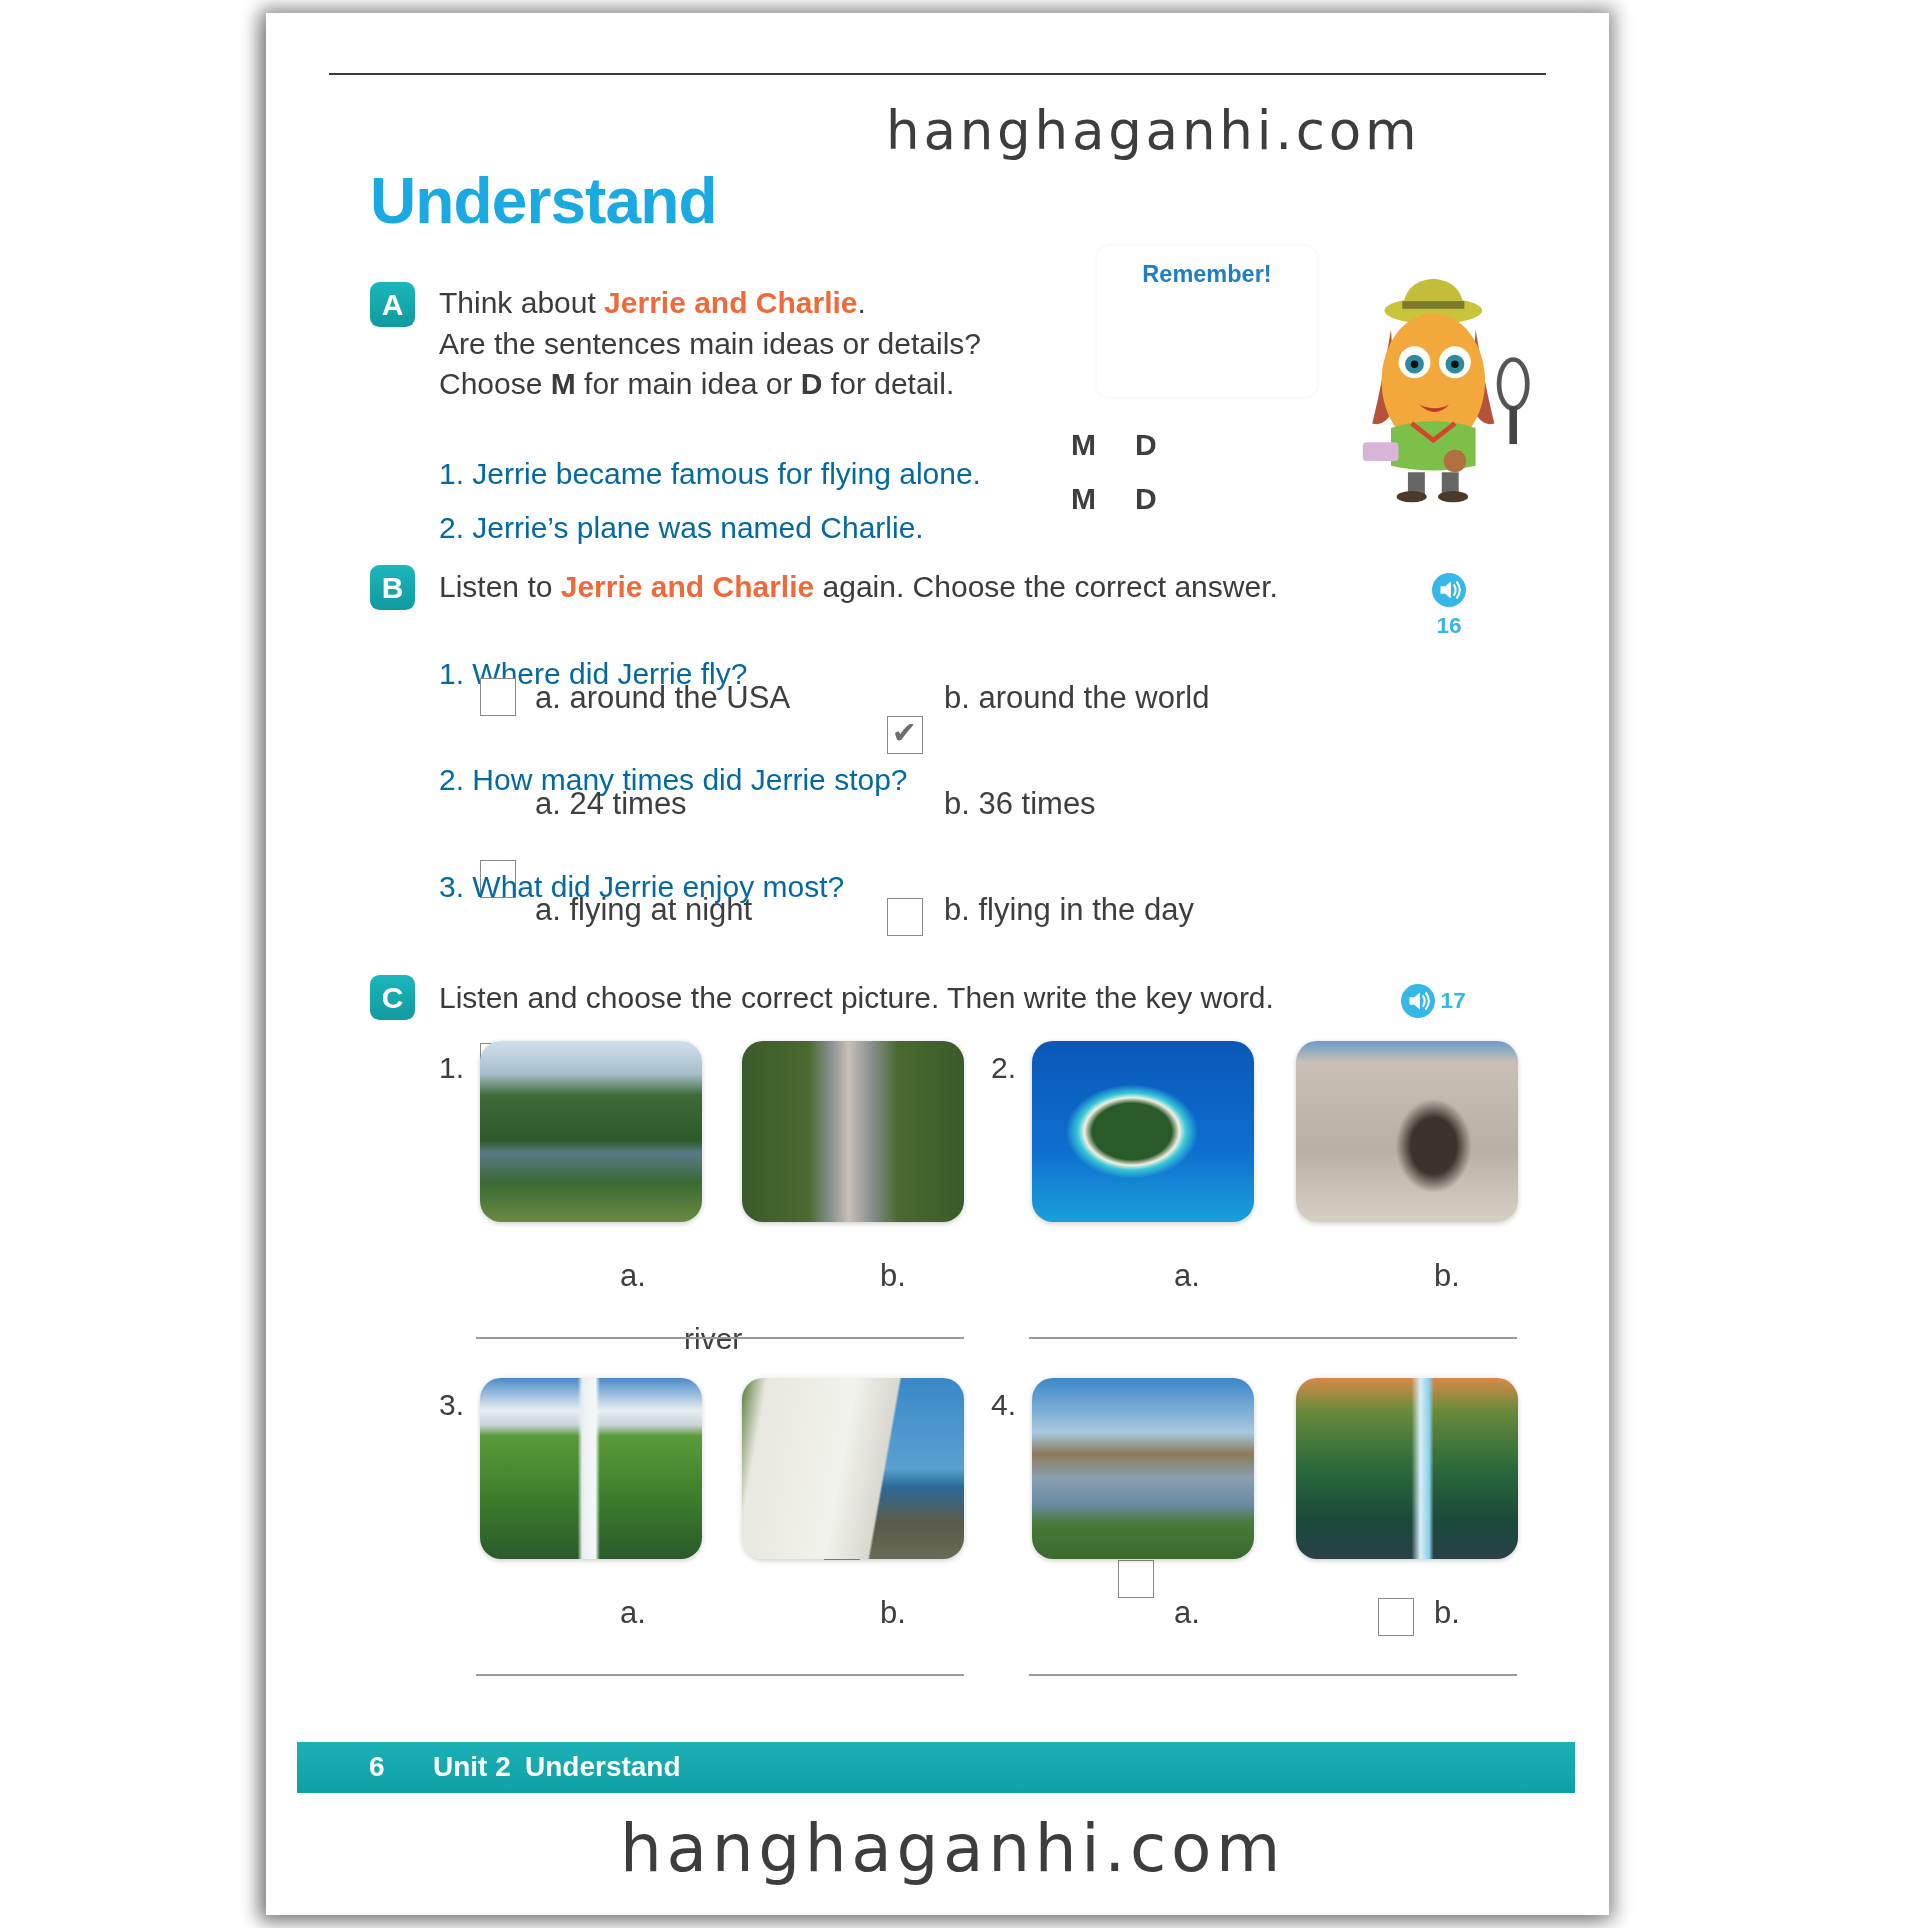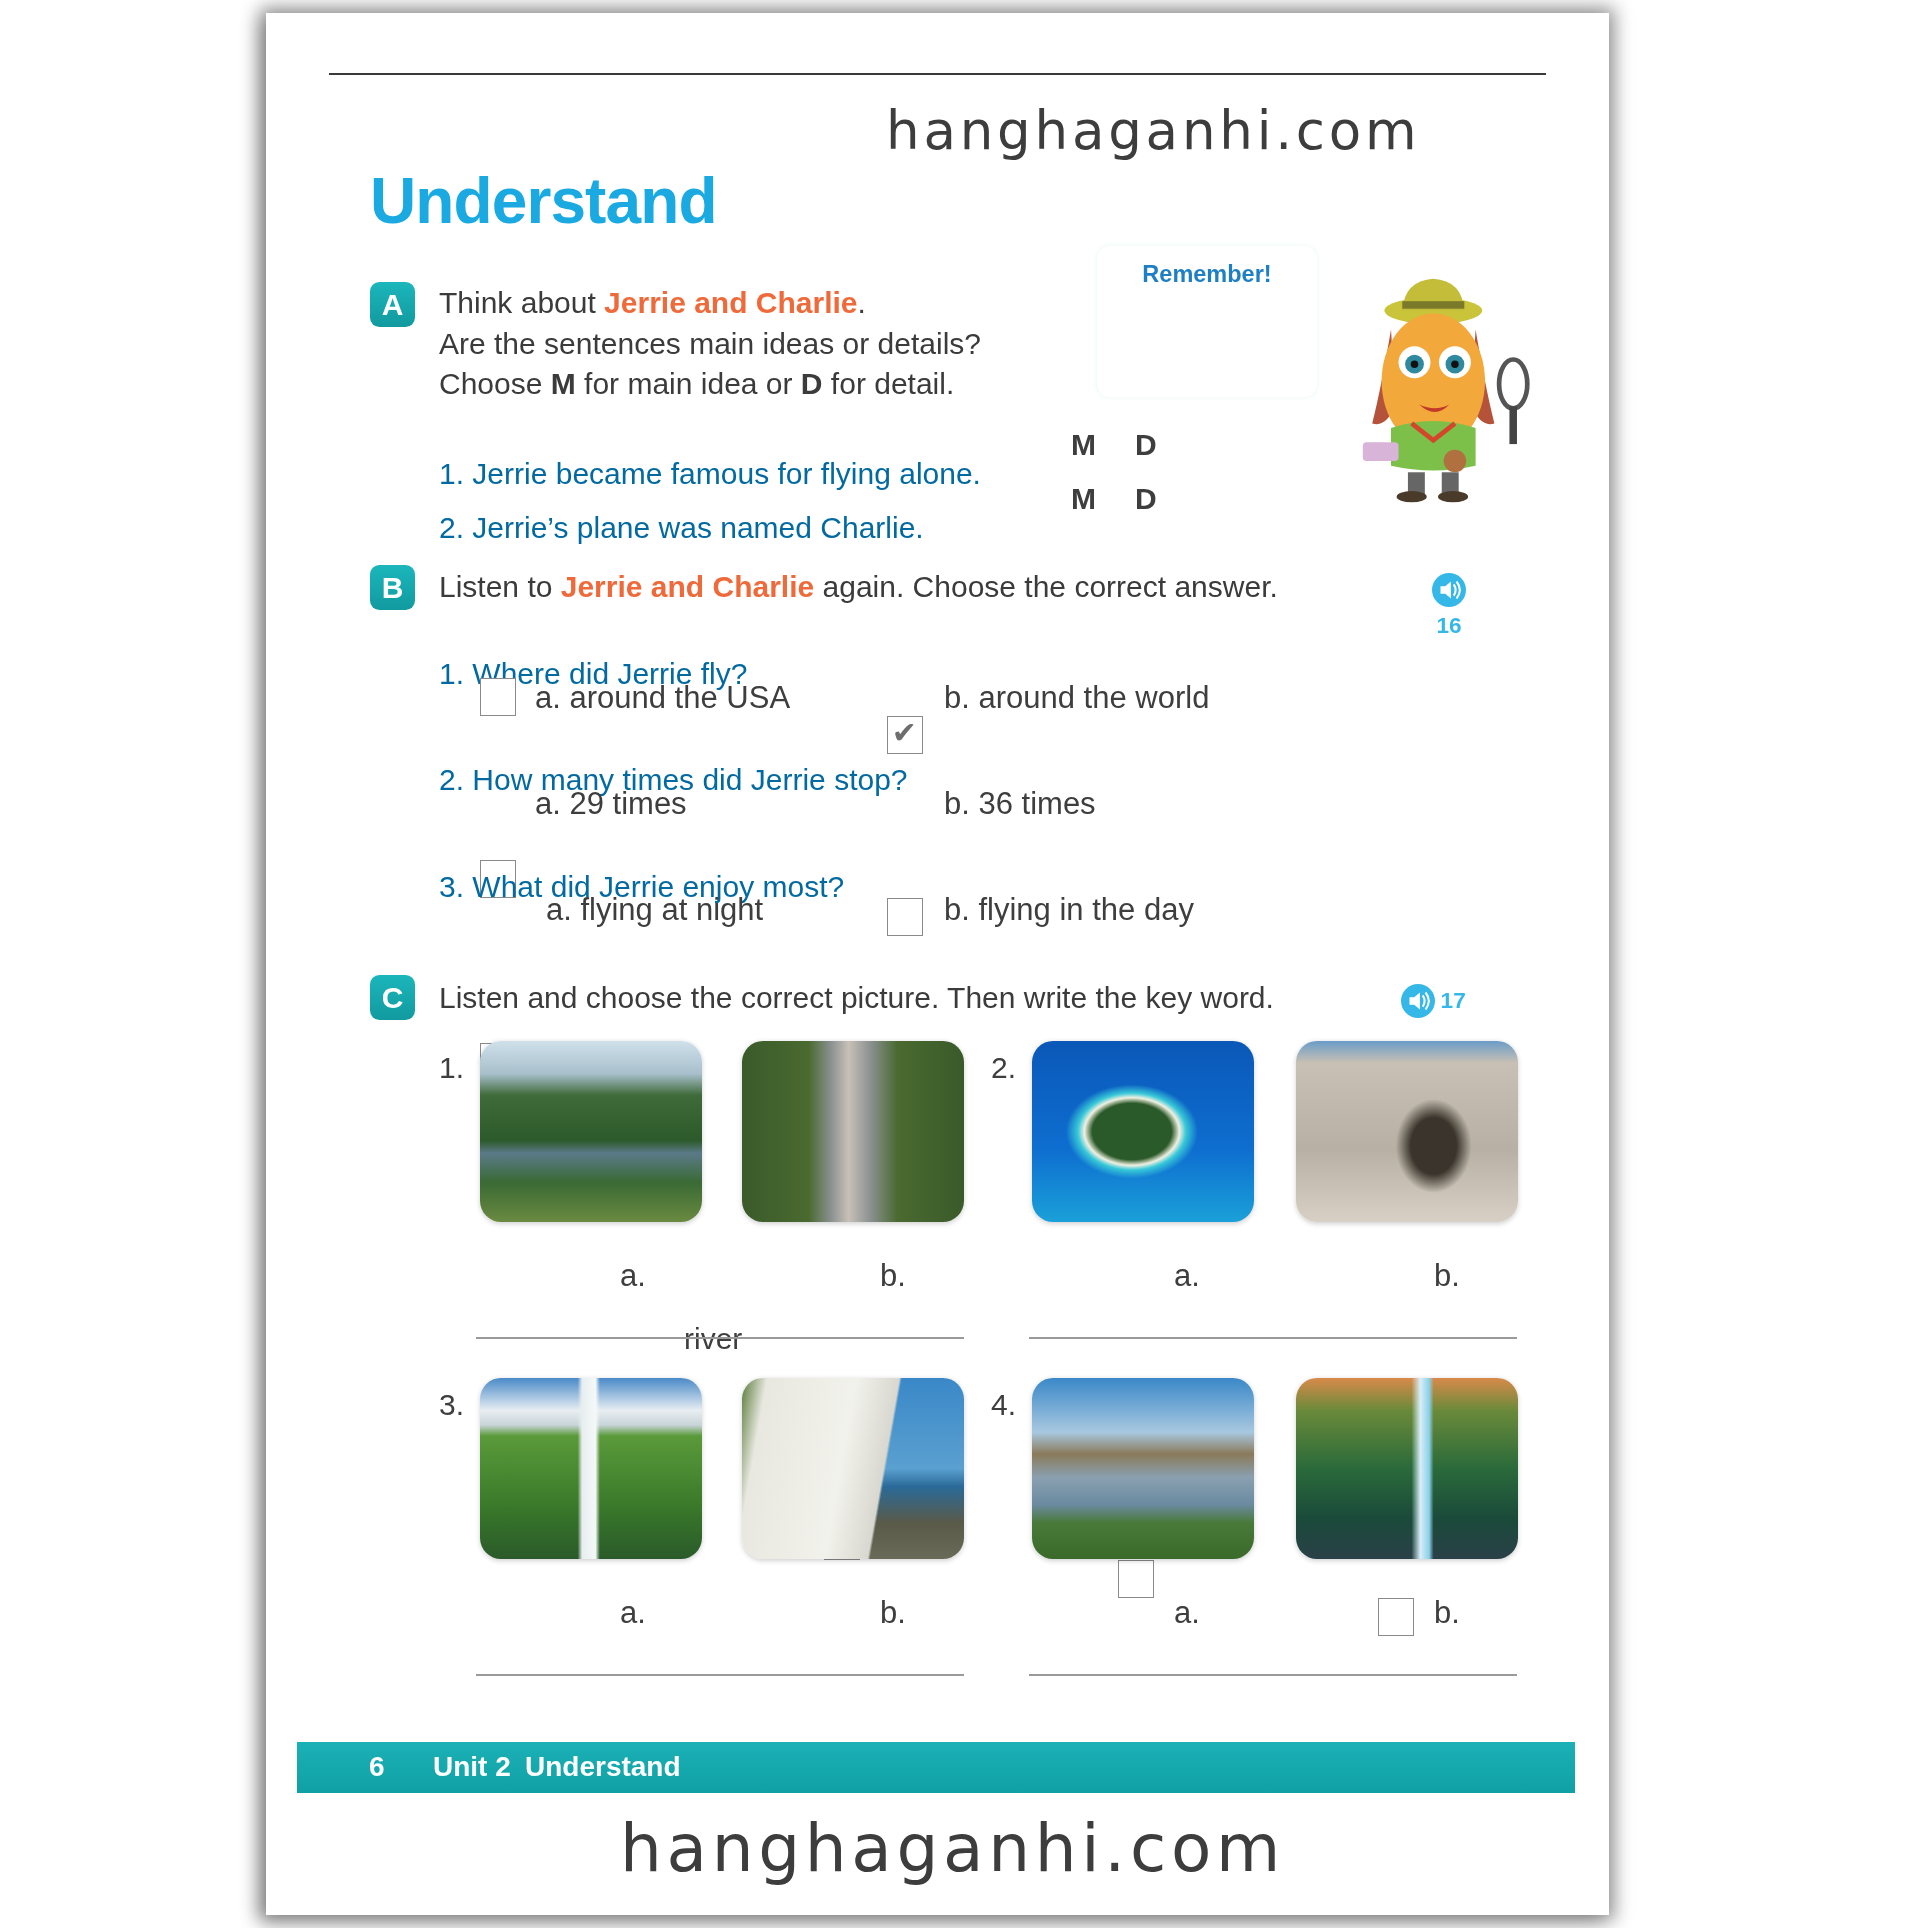--- a/index.html
+++ b/index.html
@@ -128,27 +128,27 @@
   </div>
 
   <div class="abs line-text" style="left:173px; top:614px;">1.  Where did Jerrie fly?</div>
   <div class="abs cb" style="left:214px; top:665px;"></div>
   <div class="abs opt-label" style="left:269px; top:667px;">a.  around the USA</div>
   <div class="abs cb checked" style="left:621px; top:665px;"></div>
   <div class="abs opt-label" style="left:678px; top:667px;">b.  around the world</div>
 
   <div class="abs line-text" style="left:173px; top:720px;">2.  How many times did Jerrie stop?</div>
   <div class="abs cb" style="left:214px; top:771px;"></div>
-  <div class="abs opt-label" style="left:269px; top:773px;">a.  29 times</div>
+  <div class="abs opt-label" style="left:269px; top:773px;">a.  24 times</div>
   <div class="abs cb" style="left:621px; top:771px;"></div>
   <div class="abs opt-label" style="left:678px; top:773px;">b.  36 times</div>
 
   <div class="abs line-text" style="left:173px; top:827px;">3.  What did Jerrie enjoy most?</div>
   <div class="abs cb" style="left:214px; top:878px;"></div>
-  <div class="abs opt-label" style="left:280px; top:879px;">a.  flying at night</div>
+  <div class="abs opt-label" style="left:269px; top:879px;">a.  flying at night</div>
   <div class="abs cb" style="left:621px; top:878px;"></div>
   <div class="abs opt-label" style="left:678px; top:879px;">b.  flying in the day</div>
 
   <div class="abs badge" style="left:104px; top:962px;">C</div>
   <div class="abs heading" style="left:173px; top:968px;">Listen and choose the correct picture. Then write the key word.</div>
   <div class="abs audio" style="left:1135px; top:971px;">
     <div class="audio-icon">
       <svg width="34" height="34" viewBox="0 0 36 36">
           <path d="M9 14h5l6-5v18l-6-5H9z" fill="#fff"></path>
           <path d="M23 12q4 6 0 12M26 9q7 9 0 18" stroke="#fff" stroke-width="2.2" fill="none"></path>

